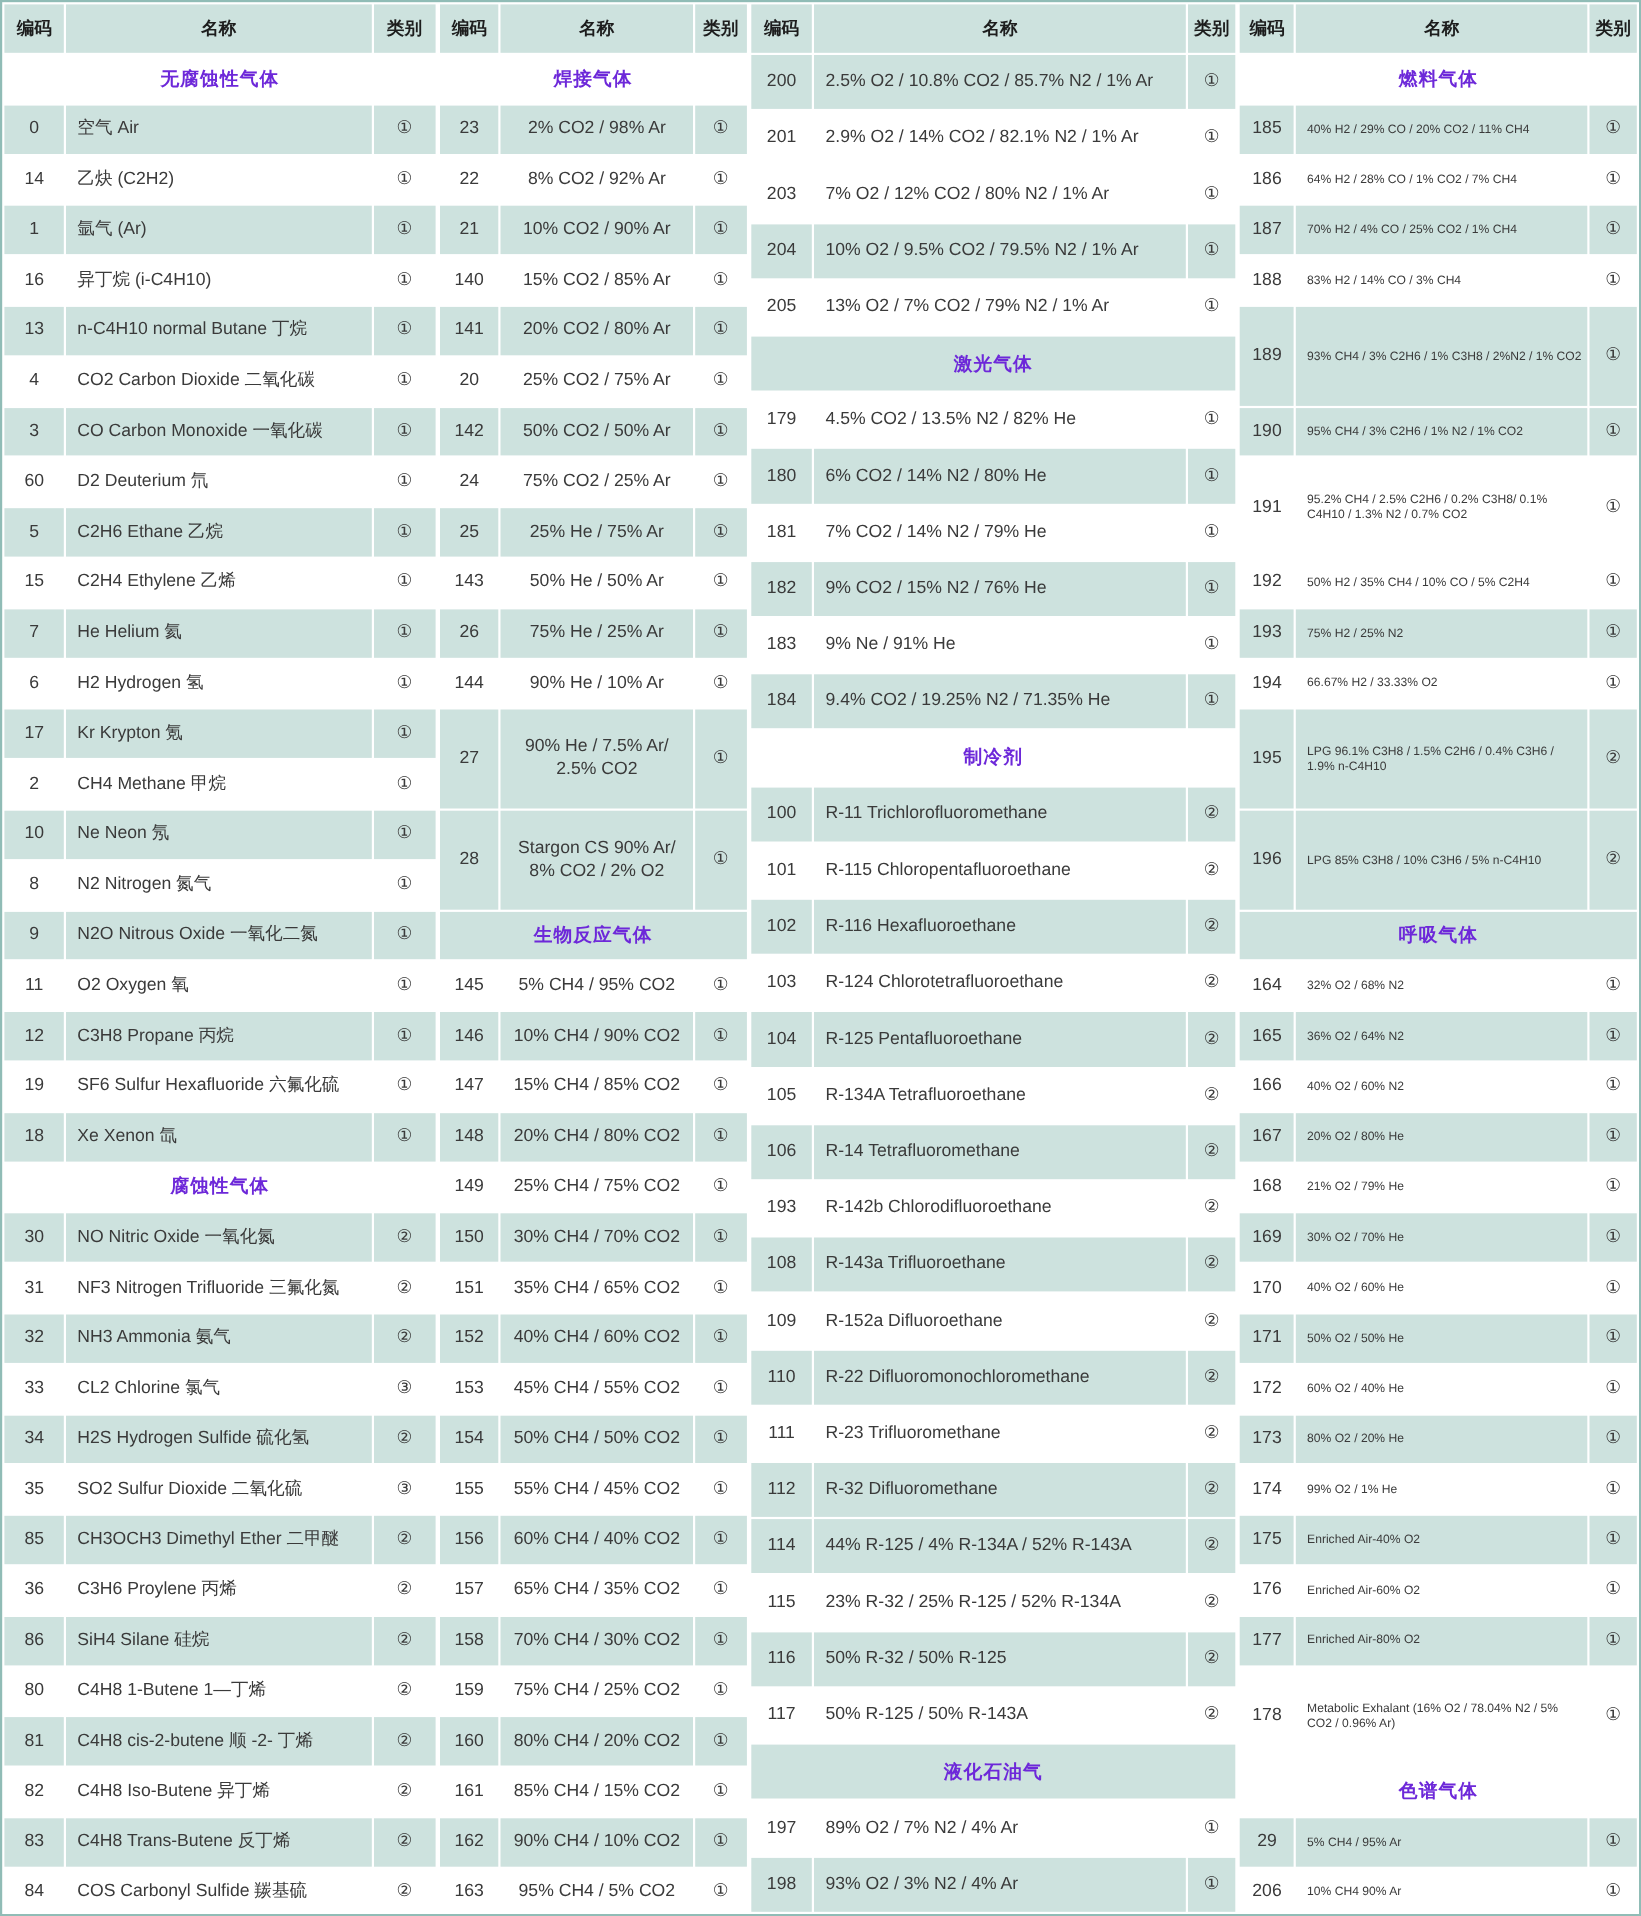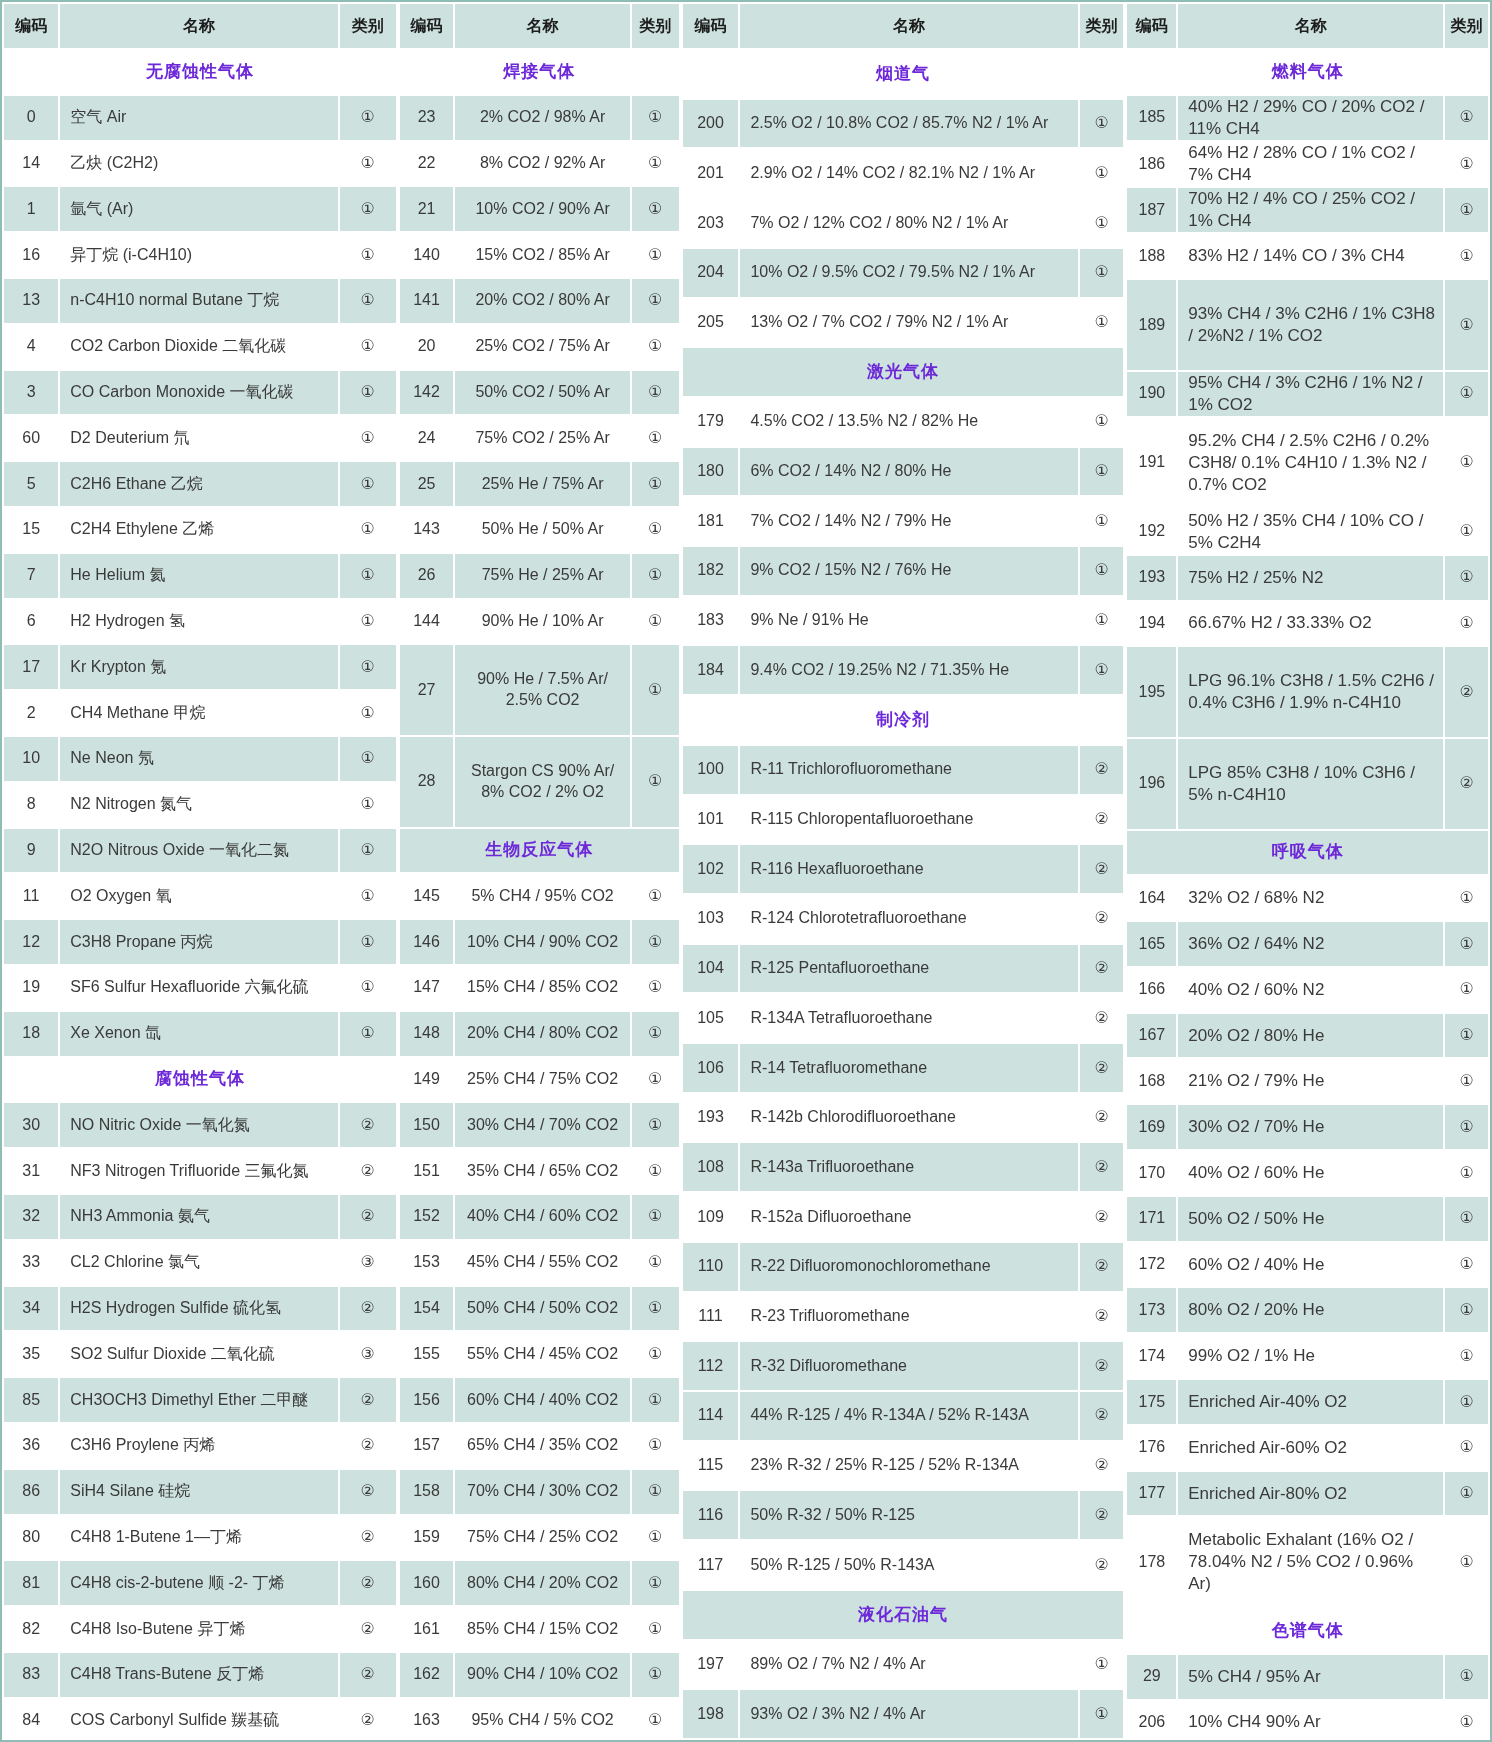--- a/index.html
+++ b/index.html
@@ -50,21 +50,21 @@
   td.name { text-align: left; padding: 0 4px 0 10px; }
   table.center-names td.name { text-align: center; padding: 0 3px; }
   td.cat { text-align: center; font-size: 16px; }
   td.section {
     text-align: center;
     font-weight: bold;
     font-size: 17px;
     color: #6d28d9;
     letter-spacing: 1px;
   }
-  .g4 td.name { font-size: 17px; }
+  .g4 td.name { font-size: 11px; }
 </style>
 </head>
 <body>
 
 <div class="wrap" id="tables">
     <table class="g1">
       <colgroup>
         <col class="c-code">
         <col class="c-name">
         <col class="c-cat">
@@ -457,23 +457,20 @@
       </colgroup>
       <thead>
         <tr>
           <th>编码</th>
           <th>名称</th>
           <th>类别</th>
         </tr>
       </thead>
       <tbody>
         <tr>
-          <td colspan="3" class="section">烟道气</td>
-        </tr>
-        <tr>
           <td rowspan="1" class="code teal">200</td>
           <td rowspan="1" class="name teal">2.5% O2 / 10.8% CO2 / 85.7% N2 / 1% Ar</td>
           <td rowspan="1" class="cat teal">①</td>
         </tr>
         <tr>
           <td rowspan="1" class="code">201</td>
           <td rowspan="1" class="name">2.9% O2 / 14% CO2 / 82.1% N2 / 1% Ar</td>
           <td rowspan="1" class="cat">①</td>
         </tr>
         <tr>

